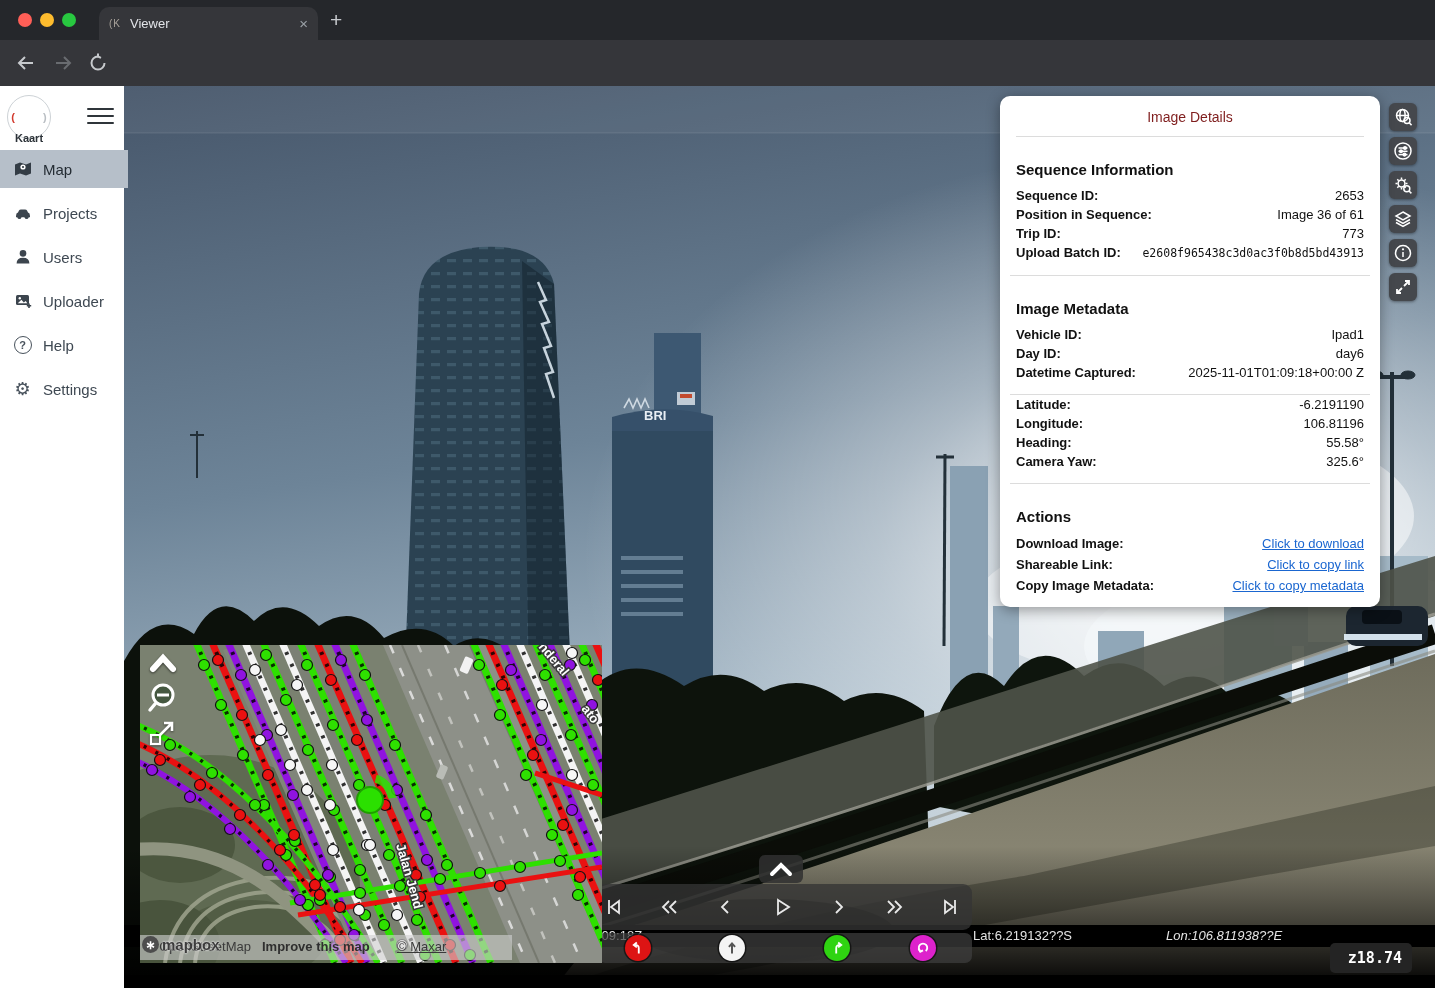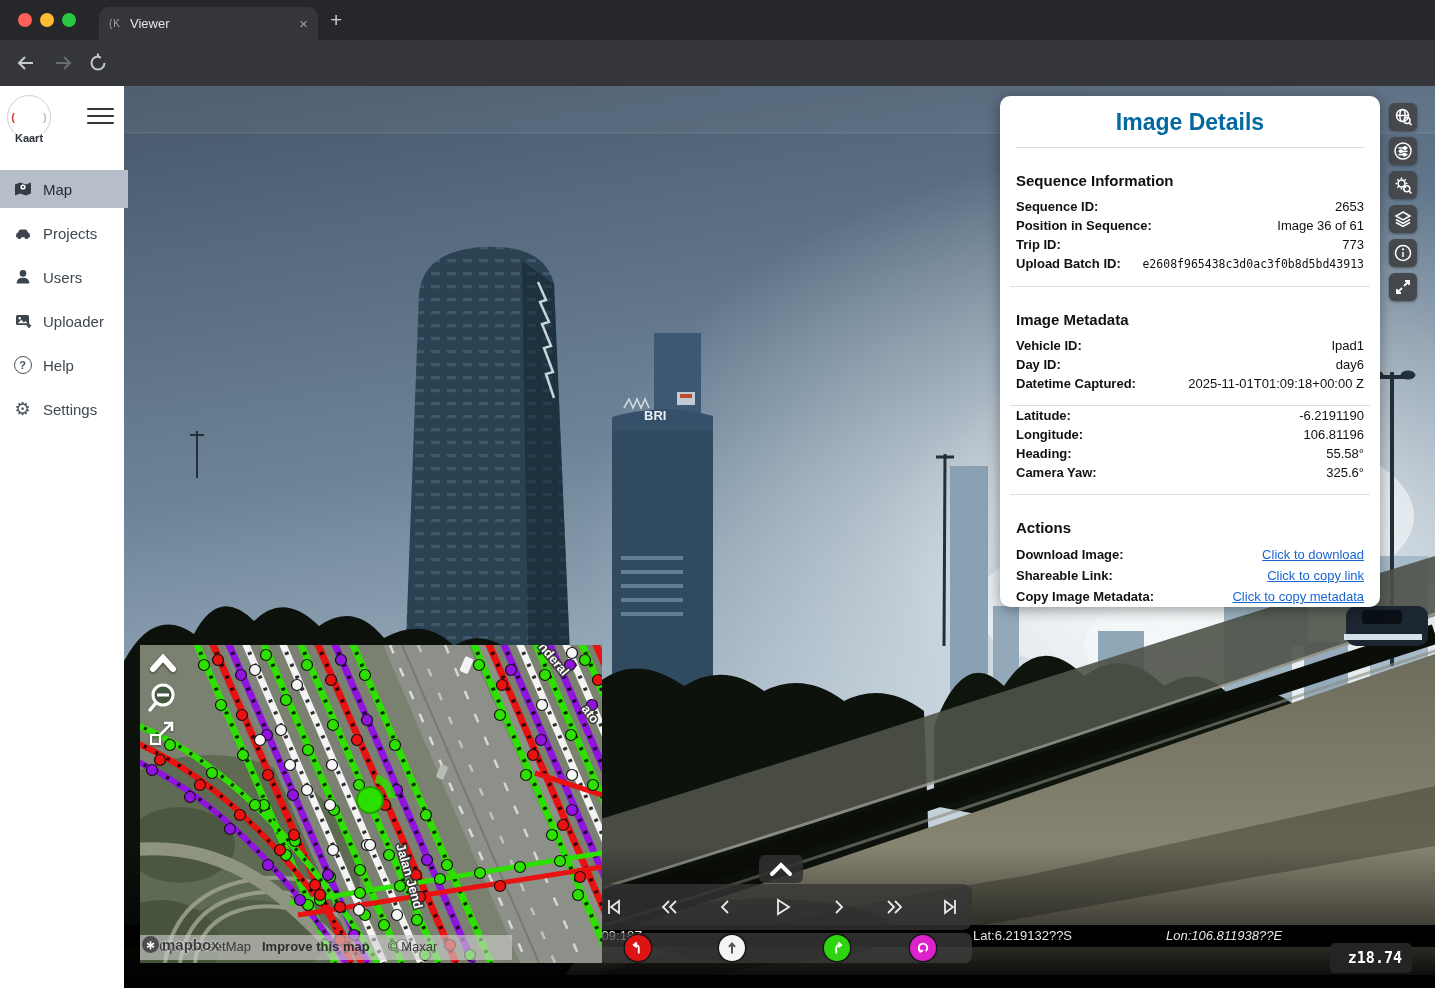--- a/index.html
+++ b/index.html
@@ -21,21 +21,21 @@
           border-radius:15px;display:flex;align-items:center;padding:0 8px;box-sizing:border-box;}
   .url-badge{width:20px;height:20px;margin:0 8px 0 4px;}
   .url-text{font-size:14px;color:#d8dadc;letter-spacing:.2px;}
   
   .sidebar{position:absolute;left:0;top:86px;width:124px;height:902px;background:#ffffff;z-index:30;}
   .logo-circle{position:absolute;left:7px;top:9px;width:42px;height:42px;border:1.5px solid #cdd2d6;
                border-radius:50%;display:flex;align-items:center;justify-content:center;font-size:11px;font-weight:bold;}
   .logo-pl{color:#d23b2f;}.logo-tx{color:#2c3238;margin-top:42px;}.logo-pr{color:#b9bec3;}
   .hamburger{position:absolute;left:87px;top:22px;width:27px;height:16px;display:flex;flex-direction:column;justify-content:space-between;}
   .hamburger span{display:block;height:2.4px;background:#2f353a;border-radius:1px;}
-  .nav{position:absolute;left:0;top:64px;width:128px;margin-top:20px;}
+  .nav{position:absolute;left:0;top:64px;width:128px;}
   .nav-item{display:flex;align-items:center;height:38px;padding-left:13px;gap:11px;
             color:#3e4852;font-size:15px;margin-bottom:6px;}
   .nav-item.active{background:#b6bfc9;color:#242c33;}
   .si{width:19px;height:18px;flex:0 0 19px;display:flex;align-items:center;justify-content:center;}
   .si-glyph{font-size:18px;color:#48525c;line-height:1;}
   .help-ring{width:16px;height:16px;border:1.7px solid #48525c;border-radius:50%;display:flex;
              align-items:center;justify-content:center;font-size:11px;font-weight:bold;color:#48525c;}
   
   .stage{position:absolute;left:124px;top:86px;width:1311px;height:902px;background:#000;overflow:hidden;}
   .photo{position:absolute;left:0;top:0;}
@@ -60,29 +60,29 @@
   .minimap{position:absolute;left:16px;top:559px;width:462px;height:318px;overflow:hidden;background:#7a8170;}
   .mm-ctl{position:absolute;z-index:6;}
   .mm-attr{position:absolute;left:0;bottom:3px;width:372px;height:25px;background:rgba(208,208,208,.62);
            z-index:5;font-size:13px;color:#3a3a3a;}
   .mm-attr .osm{position:absolute;left:6px;top:4px;}
   .mb-logo{position:absolute;left:2px;top:1px;display:flex;align-items:center;gap:3px;}
   .mb-circle{width:17px;height:17px;border-radius:50%;background:#4d4d4d;color:#fff;display:flex;
              align-items:center;justify-content:center;font-size:12px;font-weight:bold;}
   .mb-word{font-size:15px;font-weight:bold;color:#3c3c3c;text-shadow:0 0 2px #eaeaea,0 0 2px #eaeaea;}
   .mm-attr .improve{position:absolute;left:122px;top:4px;font-weight:bold;color:#2f2f2f;text-decoration:none;}
-  .mm-attr .maxar{position:absolute;left:248px;top:4px;}
+  .mm-attr .maxar{position:absolute;left:257px;top:4px;text-decoration:underline;}
   
   .tools{position:absolute;left:1265px;top:17px;display:flex;flex-direction:column;gap:6px;z-index:20;}
   .toolbtn{width:28px;height:28px;background:#45484d;border-radius:6px;display:flex;align-items:center;
            justify-content:center;box-shadow:0 1px 3px rgba(0,0,0,.4);}
   
   .panel{position:absolute;left:876px;top:10px;width:380px;height:511px;background:#fff;border-radius:10px;
          box-shadow:0 3px 14px rgba(0,0,0,.38);padding:0 16px 12px;box-sizing:border-box;overflow:hidden;z-index:25;}
-  .dp-title{font-size:23px;font-weight:bold;color:#0369a1;text-align:center;padding:13px 0 11px;border-bottom:1px solid #dcdcdc;}
+  .dp-title{font-size:14px;font-weight:normal;color:#7f1d1d;text-align:center;padding:13px 0 11px;border-bottom:1px solid #dcdcdc;}
   .dp-sec{font-size:15px;font-weight:bold;color:#111;margin:24px 0 8px;}
   .dp-div{border:none;border-top:1px solid #dcdcdc;margin:12px -6px 0;}
   .drow{display:flex;align-items:baseline;font-size:13px;color:#111;line-height:19px;}
   .dlabel{font-weight:bold;white-space:nowrap;}
   .dvalue{margin-left:auto;text-align:right;white-space:nowrap;}
   .mono{font-family:"DejaVu Sans Mono",monospace;font-size:11.5px;}
   .dlink{margin-left:auto;color:#1a66d0;text-decoration:underline;white-space:nowrap;}
   .arow{line-height:21px;}
   svg{display:block;}
 </style>

